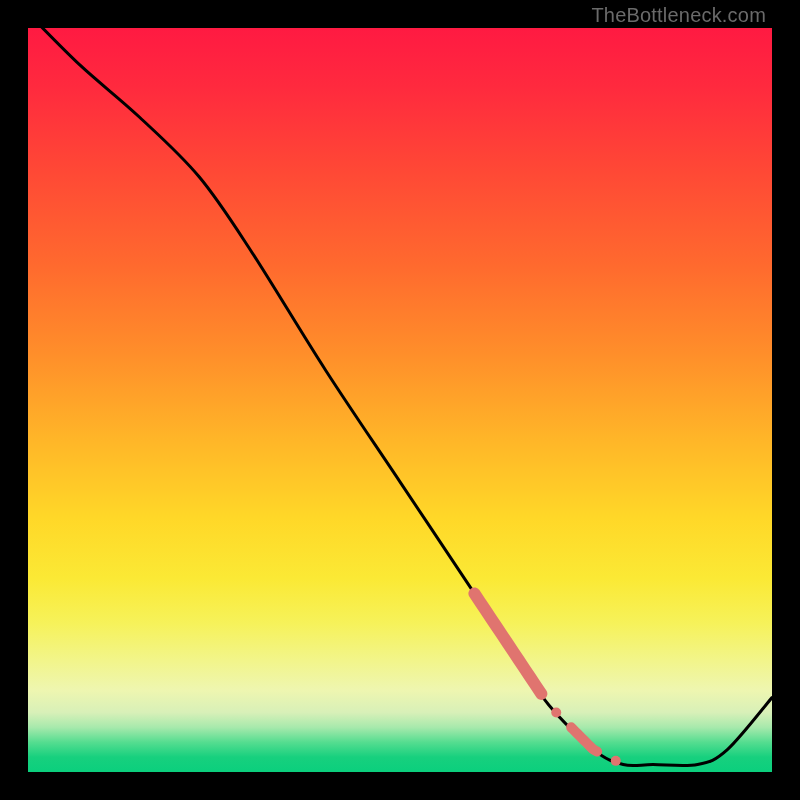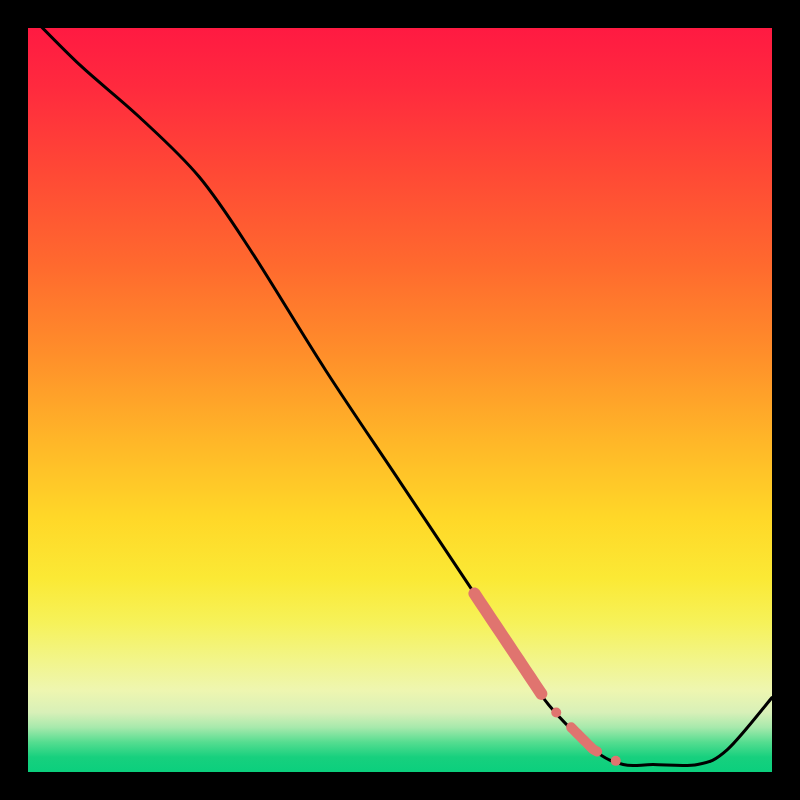--- a/index.html
+++ b/index.html
@@ -65,20 +65,21 @@
     position: absolute;
     inset: 0;
     width: 100%;
     height: 100%;
   }
 </style>
 </head>
 <body>
 
 <div class="frame">
+  <div class="watermark">TheBottleneck.com</div>
 
   <div class="plot">
     <div class="bg-gradient"></div>
     <svg class="curve" viewBox="0 0 744 744" preserveAspectRatio="none">
       <path id="curve-path" fill="none" stroke-width="3" stroke-linejoin="round" stroke-linecap="round" d="M 0 -14.879999999999995 C 8.680000000000001 -6.199999999999989, 33.480000000000004 19.84000000000005, 52.080000000000005 37.200000000000045 C 70.68 54.560000000000045, 91.75999999999999 70.67999999999999, 111.6 89.27999999999997 C 131.44 107.87999999999995, 152.52 126.47999999999995, 171.12 148.79999999999995 C 189.72 171.11999999999998, 202.11999999999998 190.96000000000004, 223.2 223.20000000000005 C 244.28 255.44000000000005, 272.8 303.79999999999995, 297.6 342.23999999999995 C 322.40000000000003 380.67999999999995, 347.2 416.64, 372 453.84 C 396.8 491.03999999999996, 426.55999999999995 535.6800000000001, 446.4 565.44 C 466.24 595.2, 478.64000000000004 613.8, 491.04 632.4 C 503.44 651, 508.4 662.16, 520.8 677.04 C 533.1999999999999 691.92, 553.0400000000001 711.76, 565.44 721.68 C 577.84 731.5999999999999, 585.2800000000001 734.0799999999999, 595.2 736.56 C 605.12 739.04, 612.56 736.56, 624.9599999999999 736.56 C 637.3599999999999 736.56, 657.2 739.04, 669.6 736.56 C 682 734.0799999999999, 686.96 732.8399999999999, 699.36 721.68 C 711.76 710.52, 736.56 678.28, 744 669.6" stroke="#000000"></path>
       <g id="marker-layer">
           <path d="M 446.4 565.44 L 451.98 573.81 L 457.56 582.1800000000001 L 463.14000000000004 590.55 L 468.72 598.92 L 474.29999999999995 607.29 L 479.88 615.66 L 485.46 624.03 L 491.04 632.4 L 496.62 640.77 L 502.20000000000005 649.14 L 507.78 657.51 L 513.36 665.88" fill="none" stroke="#e0746f" stroke-width="12" stroke-linecap="round"></path>
           <path d="M 543.12 699.36 L 545.29 701.5300000000001 L 547.46 703.6999999999999 L 549.63 705.87 L 551.8000000000001 708.0400000000001 L 553.9699999999999 710.2099999999999 L 556.14 712.38 L 558.3100000000001 714.5500000000001 L 560.48 716.7199999999999 L 562.65 718.89 L 564.82 721.0600000000001 L 566.99 722.4549999999999 L 569.16 723.54" fill="none" stroke="#e0746f" stroke-width="10" stroke-linecap="round"></path>
           <circle cx="528.24" cy="684.48" r="5" fill="#e0746f"></circle>
           <circle cx="587.76" cy="732.84" r="5" fill="#e0746f"></circle>

